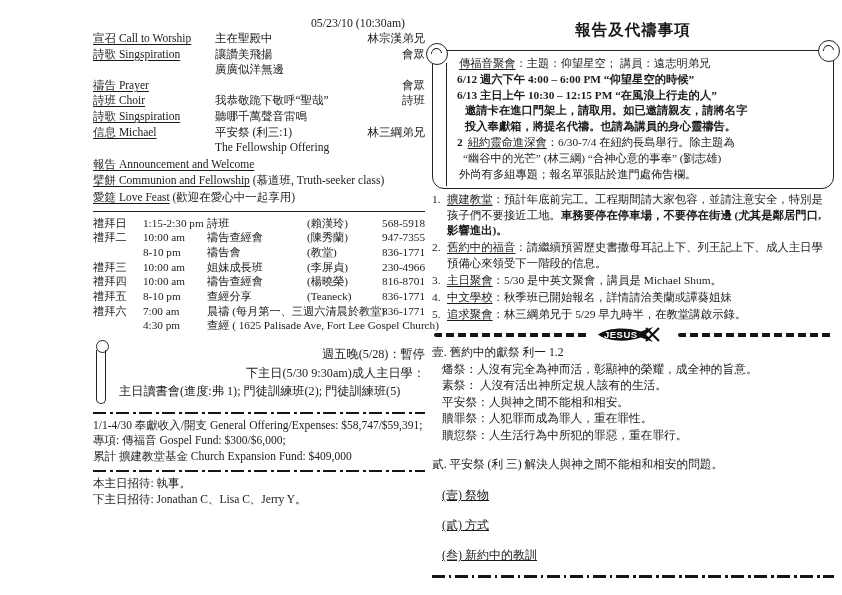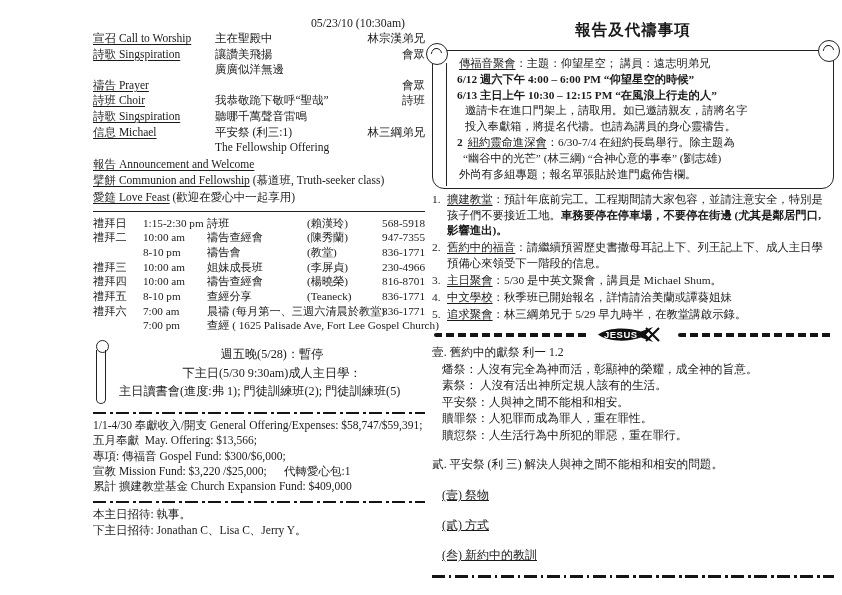--- a/index.html
+++ b/index.html
@@ -27,36 +27,36 @@
   .s-day{width:50px;flex:none;}
   .s-time{width:64px;flex:none;}
   .s-act{min-width:100px;}
   .s-contact{flex:1;min-width:0;}
   .s-phone{width:62px;flex:none;text-align:right;}
   
   .notice{position:relative;margin:9px 0 2px;padding:3px 0 5px 26px;font-size:12.2px;line-height:18.5px;}
   .notice-roll{position:absolute;left:3px;top:0;bottom:2px;width:14px;}
   .notice-roll::before{content:"";position:absolute;top:-2px;left:0;width:11px;height:11px;border:1.4px solid #222;border-radius:50%;background:#fff;}
   .notice-roll::after{content:"";position:absolute;top:8px;left:0;bottom:0;width:8px;border-left:1.4px solid #222;border-right:1.4px solid #222;border-bottom:1.4px solid #222;border-radius:0 0 7px 7px;}
-  .notice .c{text-align:center;}
+  .notice .c{text-align:right;}
   .dashrule{height:2.4px;margin:6px 0 4px;
     background:repeating-linear-gradient(90deg,#151515 0 13px,rgba(0,0,0,0) 13px 17px,#151515 17px 19.5px,rgba(0,0,0,0) 19.5px 23px);}
   .off-line{font-size:11.5px;line-height:15.3px;white-space:pre-wrap;}
   .usher-line{font-size:11.5px;line-height:15.6px;}
   
   .scrollbox{position:relative;border:1.7px solid #222;border-radius:8px 8px 12px 12px;
     margin-top:9px;padding:5px 8px 6px 24px;font-size:11.3px;line-height:15.8px;}
   .scroll-edge{position:absolute;left:13px;top:12px;bottom:2px;border-left:1.3px solid #222;}
   .curl{position:absolute;width:20px;height:20px;border:1.5px solid #222;border-radius:50%;background:#fff;}
   .curl::after{content:"";position:absolute;left:4px;top:4px;width:9px;height:9px;border:1.2px solid #222;border-radius:50%;
     border-right-color:transparent;border-bottom-color:transparent;transform:rotate(40deg);}
   .curl-tl{left:-7px;top:-8px;}
   .curl-tr{right:-7px;top:-11px;}
   .sl{position:relative;}
-  .ind6{padding-left:6px;} .ind8{padding-left:8px;} .ind2{padding-left:2px;}
+  .ind6{padding-left:6px;} .ind8{padding-left:8px;font-weight:bold;} .ind2{padding-left:2px;}
   .no2{display:inline-block;font-weight:bold;margin-right:5px;}
   .dt{font-weight:bold;}
   
   .ann{display:flex;font-size:11.4px;line-height:15.5px;margin-top:1.5px;}
   .ann-no{width:15px;flex:none;}
   .ann-text{flex:1;}
   
   .divider{display:flex;align-items:center;gap:9px;margin:4px 2px 2px;}
   .divdash{height:3.6px;flex:1;border-radius:2px;
     background:repeating-linear-gradient(90deg,#151515 0 8px,rgba(0,0,0,0) 8px 12px);}
@@ -172,41 +172,39 @@
     </div>
     <div class="sched-row">
       <span class="s-day">禮拜六</span>
       <span class="s-time">7:00 am</span>
       <span class="s-act">晨禱 (每月第一、三週六清晨於教堂)</span>
       <span class="s-contact"></span>
       <span class="s-phone">836-1771</span>
     </div>
     <div class="sched-row">
       <span class="s-day"></span>
-      <span class="s-time">7:00 pm</span>
+      <span class="s-time">4:30 pm</span>
       <span class="s-act">查經 ( 1625 Palisade Ave, Fort Lee Gospel Church)</span>
       <span class="s-contact"></span>
       <span class="s-phone"></span>
     </div>
   </div>
 
   <div class="notice">
     <div class="notice-roll"></div>
     <div class="c">週五晚(5/28)：暫停</div>
     <div class="c">下主日(5/30 9:30am)成人主日學：</div>
     <div>主日讀書會(進度:弗 1);  門徒訓練班(2);  門徒訓練班(5)</div>
   </div>
 
   <div class="dashrule"></div>
 
   <div>
     <div class="off-line">1/1-4/30 奉獻收入/開支 General Offering/Expenses: $58,747/$59,391;</div>
-    <div class="off-line">五月奉獻  May. Offering: $13,566;</div>
     <div class="off-line">專項: 傳福音 Gospel Fund: $300/$6,000;</div>
-    <div class="off-line">宣教 Mission Fund: $3,220 /$25,000;      代轉愛心包:1</div>
     <div class="off-line">累計 擴建教堂基金 Church Expansion Fund: $409,000</div>
   </div>
 
   <div class="dashrule"></div>
 
   <div class="usher-line">本主日招待: 執事。</div>
   <div class="usher-line">下主日招待: Jonathan C、Lisa C、Jerry Y。</div>
 </div>
 
 <div class="col right-col">

